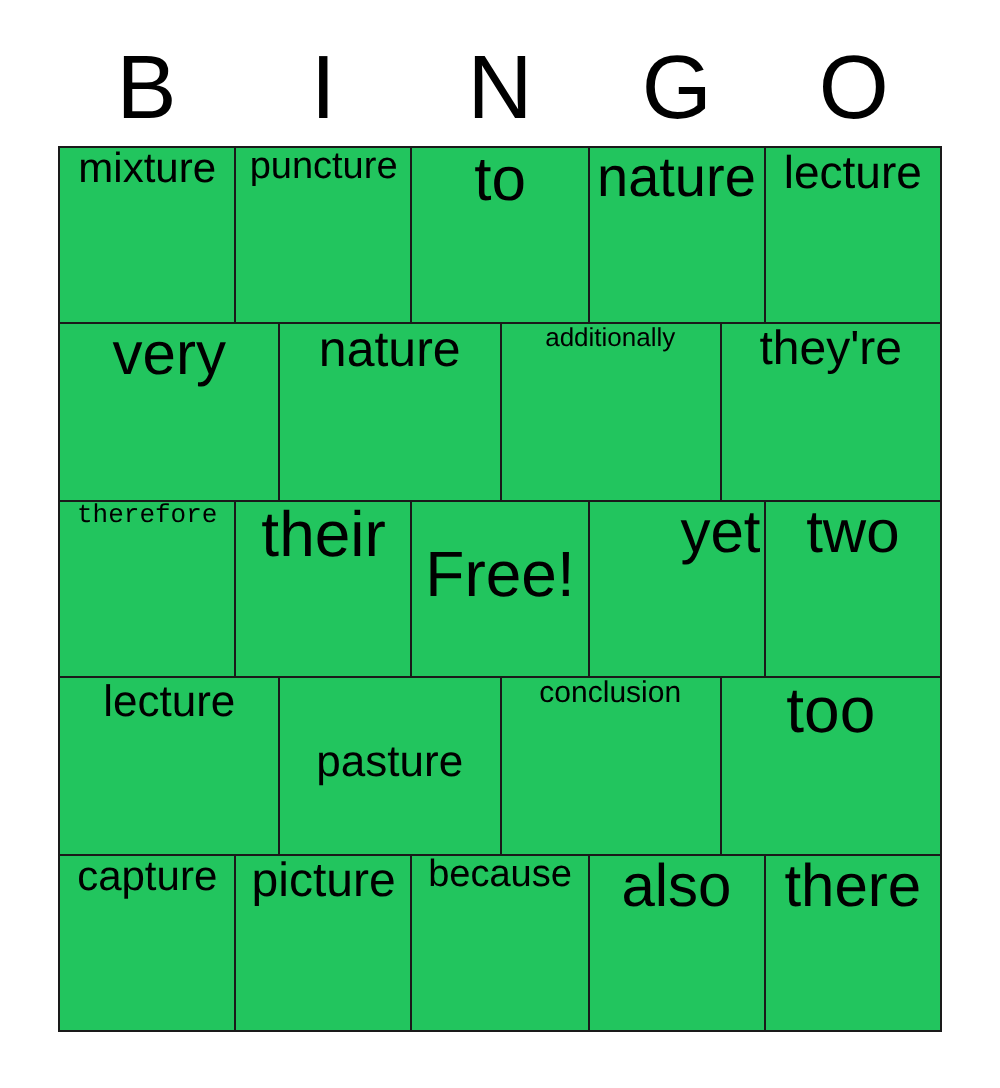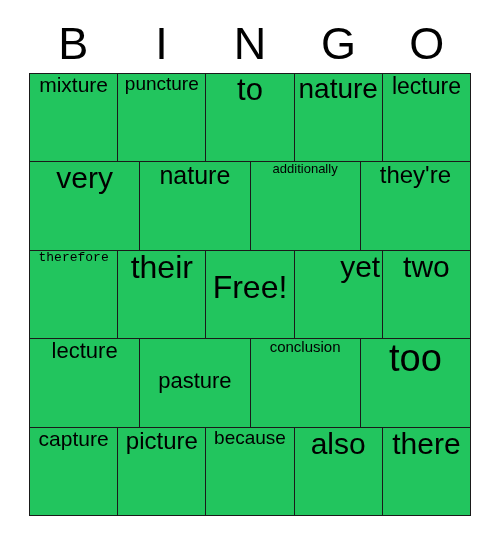--- a/index.html
+++ b/index.html
@@ -138,21 +138,21 @@
       <div class="cell">
           <span class="cell-text" style="font-size: 22px;">lecture</span>
         </div>
       <div class="cell">
           <span class="cell-text" style="font-size: 22px; margin-top: 30px;">pasture</span>
         </div>
       <div class="cell">
           <span class="cell-text" style="font-size: 15px;">conclusion</span>
         </div>
       <div class="cell">
-          <span class="cell-text" style="font-size: 38px;">too</span>
+          <span class="cell-text" style="font-size: 32px;">too</span>
         </div>
     </div>
 
     <div class="grid-row">
       <div class="cell">
           <span class="cell-text" style="font-size: 21px;">capture</span>
         </div>
       <div class="cell">
           <span class="cell-text" style="font-size: 24px;">picture</span>
         </div>

